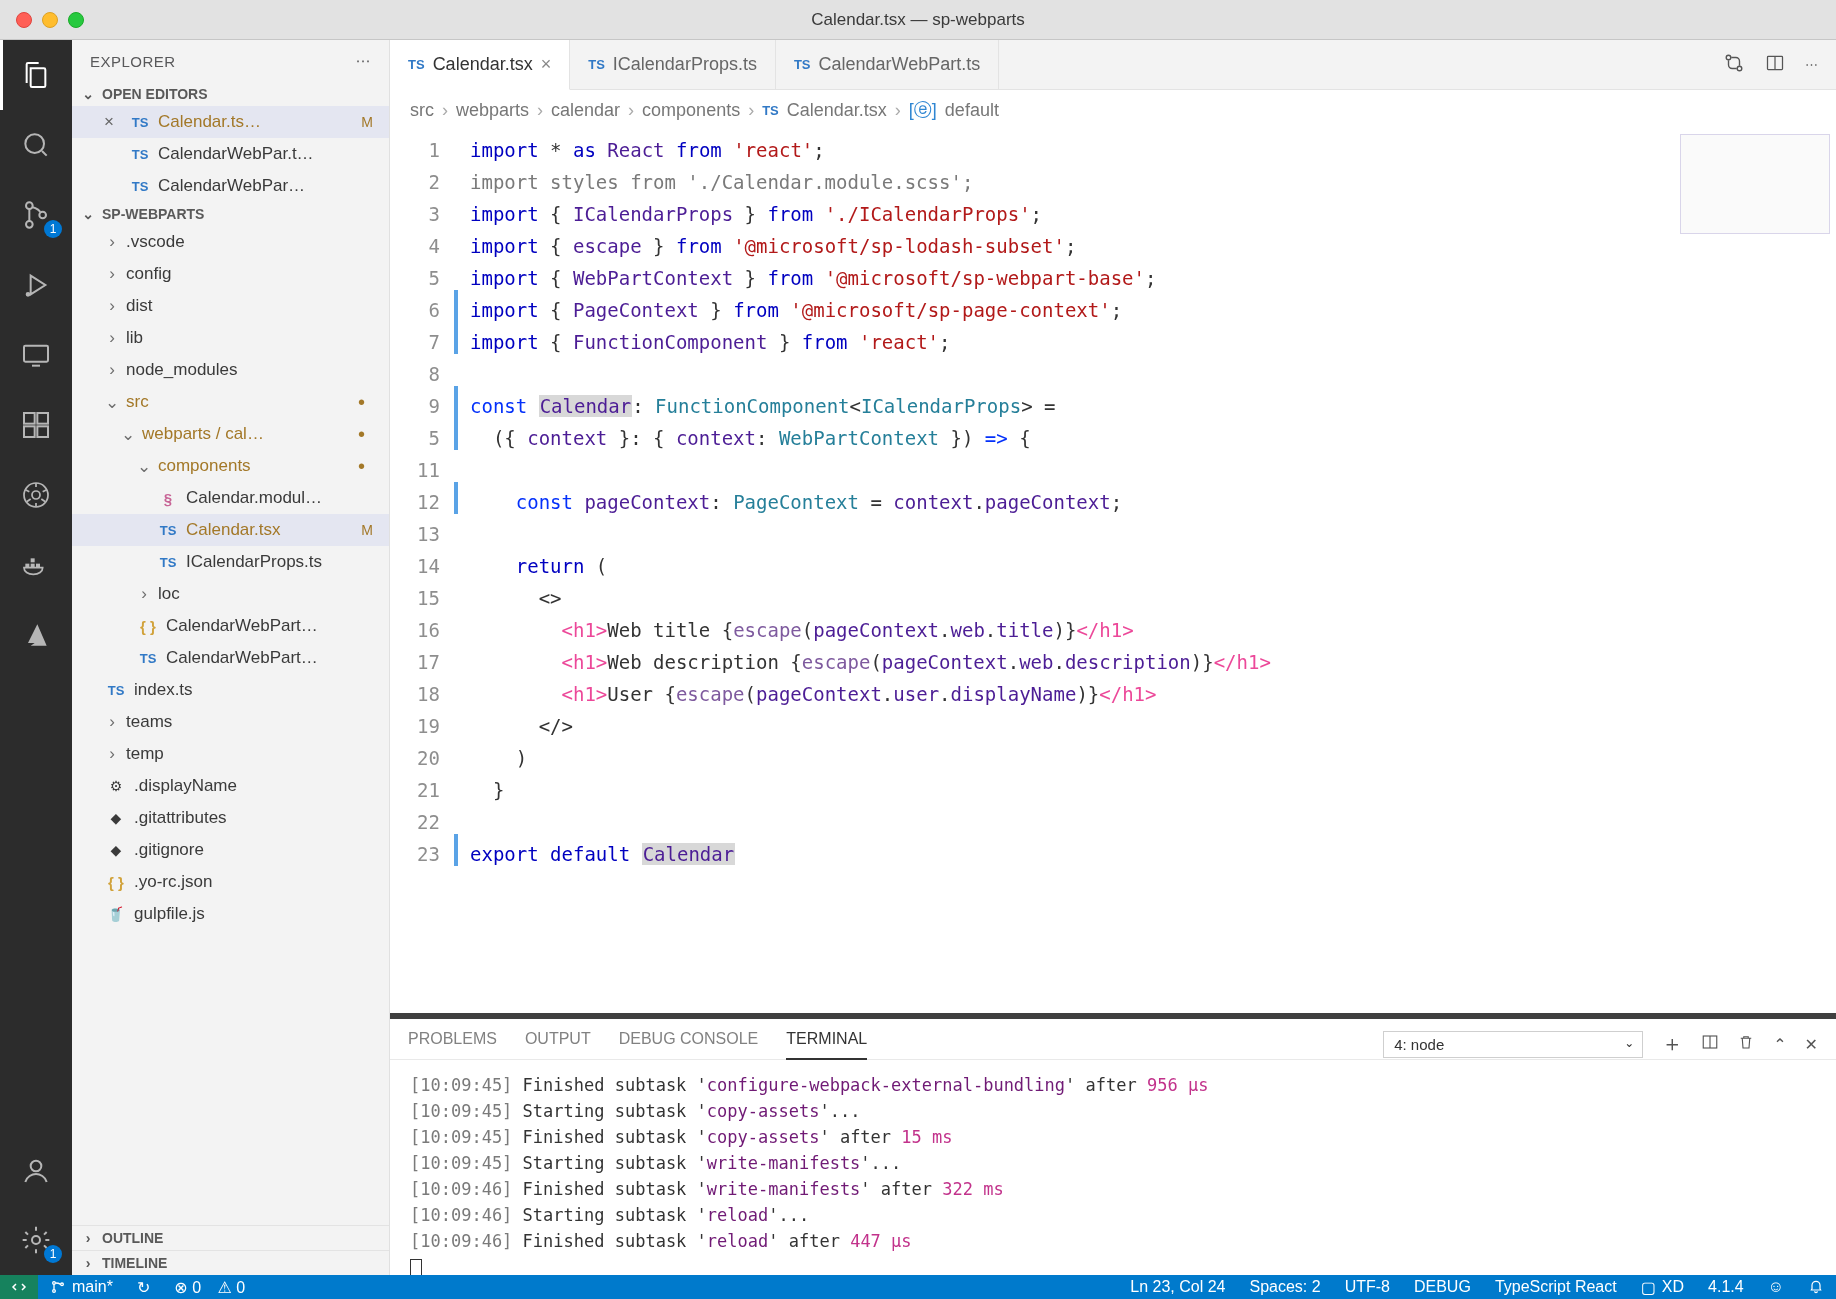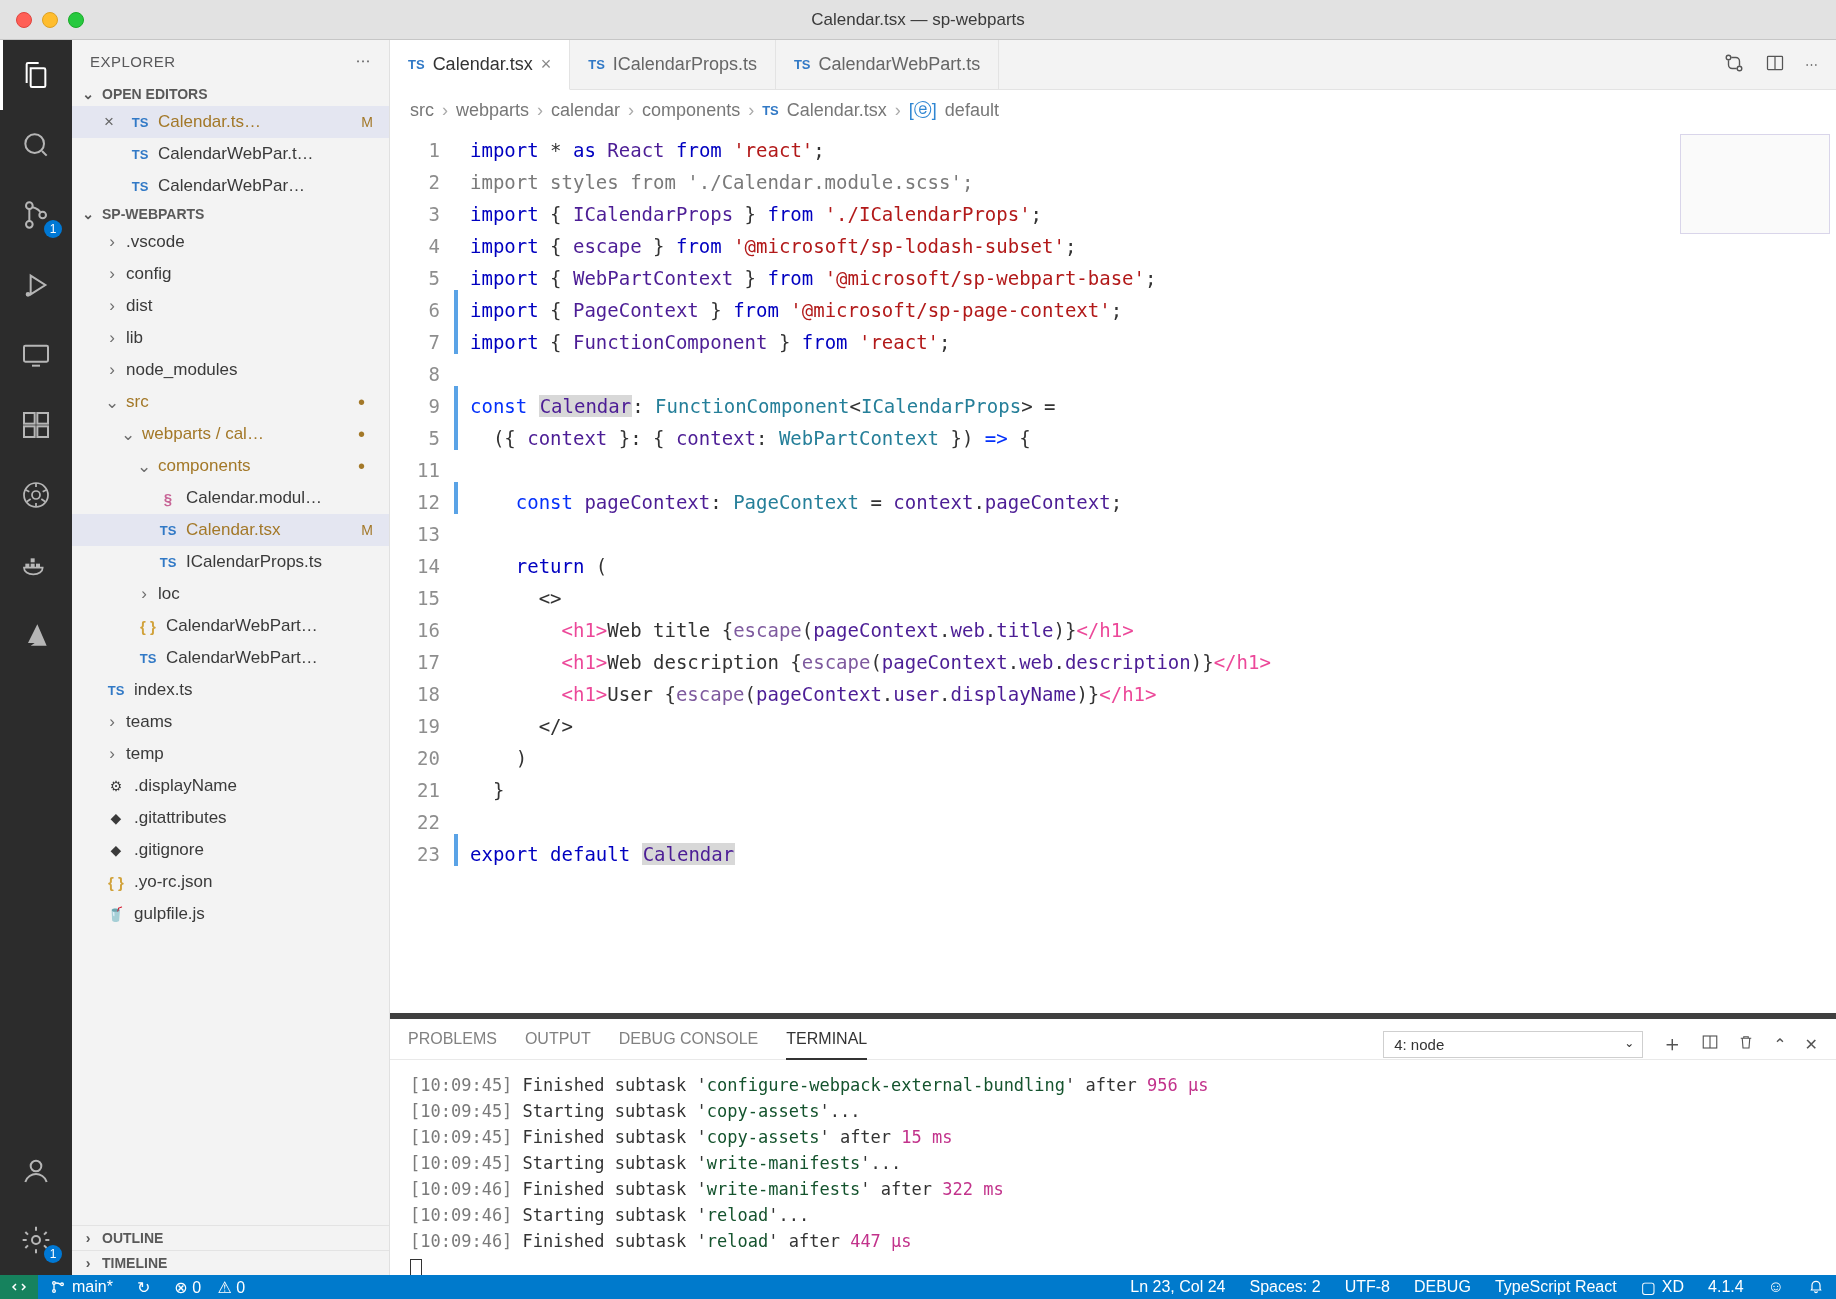--- a/index.html
+++ b/index.html
@@ -69,21 +69,21 @@
   .minimap { position: absolute; top: 4px; right: 6px; width: 150px; height: 100px; border: 1px solid #d9d5ea; background: linear-gradient(#fafafa,#fafafa); font-size: 3px; overflow: hidden; }
 
   
   .panel { border-top: 6px solid #404040; background: #ffffff; display: flex; flex-direction: column; height: 262px; }
   .panel-tabs { display: flex; align-items: center; padding: 10px 18px 0 18px; gap: 28px; font-size: 16px; color: #818181; border-bottom: 1px solid #e9e9e9; }
   .panel-tab { padding-bottom: 10px; cursor: pointer; }
   .panel-tab.active { color: #333; border-bottom: 2px solid #333; margin-bottom: -1px; }
   .panel-right { margin-left: auto; display: flex; align-items: center; gap: 18px; color: #555; }
   .panel-select { border: 1px solid #cfcfcf; padding: 4px 26px 4px 10px; font-size: 15px; color: #333; background: #fff; position: relative; width: 260px; }
   .panel-body { flex: 1; font-family: "SF Mono", Menlo, Consolas, monospace; font-size: 17px; padding: 12px 20px; color: #333; line-height: 26px; overflow: hidden;}
-  .term-str{color:#14532d;} .term-num{color:#c2328b;}
+  .term-str{color:#701a75;} .term-num{color:#c2328b;}
   .cursor-box{display:inline-block;width:12px;height:18px;border:1.5px solid #333;vertical-align:middle;}
 
   
   .statusbar { height: 24px; background: #007acc; color: #fff; display: flex; align-items: center; font-size: 16px; }
   .sb-remote { background: #16825d; height: 100%; display: flex; align-items: center; padding: 0 10px;}
   .sb-item { padding: 0 12px; display: flex; align-items: center; gap: 6px; cursor: pointer; height: 100%;}
   .sb-right { margin-left: auto; display: flex; }
   .chev-down{font-size:12px;}
 </style>
 </head>

